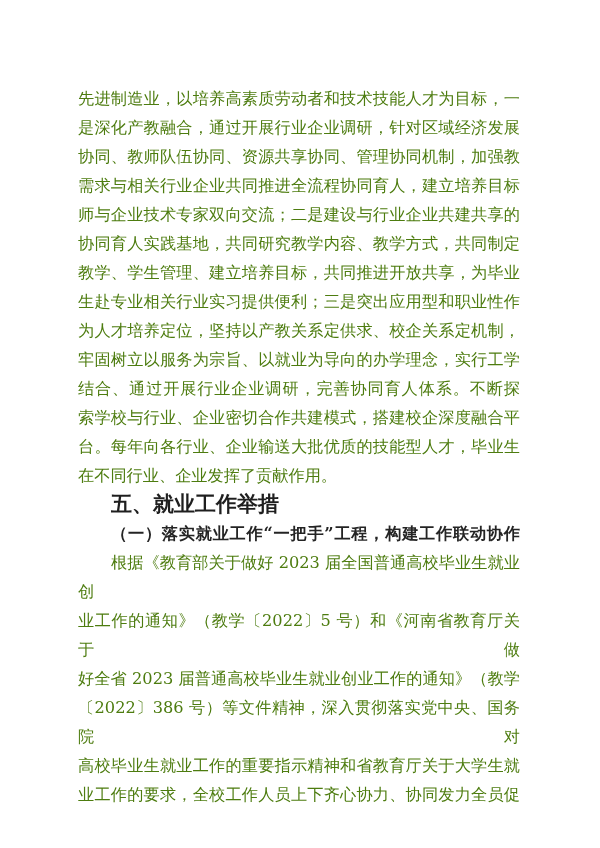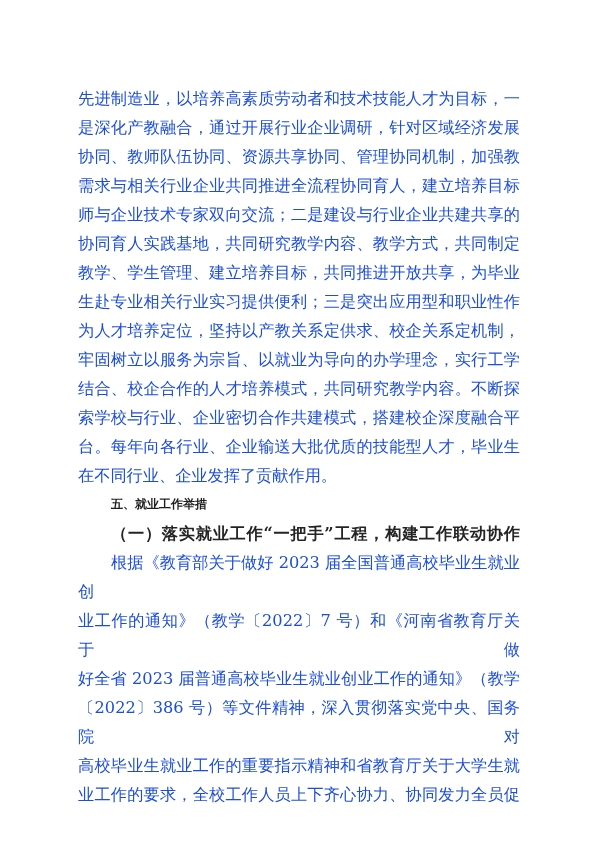--- a/index.html
+++ b/index.html
@@ -17,33 +17,33 @@
     background: #ffffff;
     padding: 84px 80px 0 78px;
     color: #2b2b2b;
   }
   .line {
     font-size: 16.2px;
     line-height: 29px;
     text-align: justify;
     text-align-last: justify;
     text-justify: inter-character;
-    color: #1d4ed8;
+    color: #4d7c0f;
   }
   .line.para-end {
     text-align: right;
     text-align-last: left;
   }
   .line.indent {
     text-indent: 33px;
   }
   .section-heading {
     font-family: "DejaVu Sans", "Liberation Sans", sans-serif;
     font-weight: bold;
-    font-size: 12px;
+    font-size: 21px;
     line-height: 29px;
     color: #1e1e1e;
     text-indent: 33px;
     text-align: left;
   }
   .sub {
     font-weight: bold;
     color: #242424;
   }
 </style>
@@ -56,34 +56,34 @@
     <div class="line">先进制造业，以培养高素质劳动者和技术技能人才为目标，一</div>
     <div class="line">是深化产教融合，通过开展行业企业调研，针对区域经济发展</div>
     <div class="line">协同、教师队伍协同、资源共享协同、管理协同机制，加强教</div>
     <div class="line">需求与相关行业企业共同推进全流程协同育人，建立培养目标</div>
     <div class="line">师与企业技术专家双向交流；二是建设与行业企业共建共享的</div>
     <div class="line">协同育人实践基地，共同研究教学内容、教学方式，共同制定</div>
     <div class="line">教学、学生管理、建立培养目标，共同推进开放共享，为毕业</div>
     <div class="line">生赴专业相关行业实习提供便利；三是突出应用型和职业性作</div>
     <div class="line">为人才培养定位，坚持以产教关系定供求、校企关系定机制，</div>
     <div class="line">牢固树立以服务为宗旨、以就业为导向的办学理念，实行工学</div>
-    <div class="line">结合、校企合作的人才培养模式，共同研究教学内容。不断探</div>
+    <div class="line">结合、通过开展行业企业调研，完善协同育人体系。不断探</div>
     <div class="line">索学校与行业、企业密切合作共建模式，搭建校企深度融合平</div>
     <div class="line">台。每年向各行业、企业输送大批优质的技能型人才，毕业生</div>
     <div class="line para-end">在不同行业、企业发挥了贡献作用。</div>
   </div>
 
   <div class="section-heading">五、就业工作举措</div>
 
   <div>
     <div class="line sub indent">（一）落实就业工作“一把手”工程，构建工作联动协作</div>
   </div>
 
   <div>
     <div class="line indent">根据《教育部关于做好 2023 届全国普通高校毕业生就业创</div>
-    <div class="line">业工作的通知》（教学〔2022〕7 号）和《河南省教育厅关于做</div>
+    <div class="line">业工作的通知》（教学〔2022〕5 号）和《河南省教育厅关于做</div>
     <div class="line">好全省 2023 届普通高校毕业生就业创业工作的通知》（教学</div>
     <div class="line">〔2022〕386 号）等文件精神，深入贯彻落实党中央、国务院对</div>
     <div class="line">高校毕业生就业工作的重要指示精神和省教育厅关于大学生就</div>
     <div class="line">业工作的要求，全校工作人员上下齐心协力、协同发力全员促</div>
   </div>
 
 </div>
 
 </body></html>

